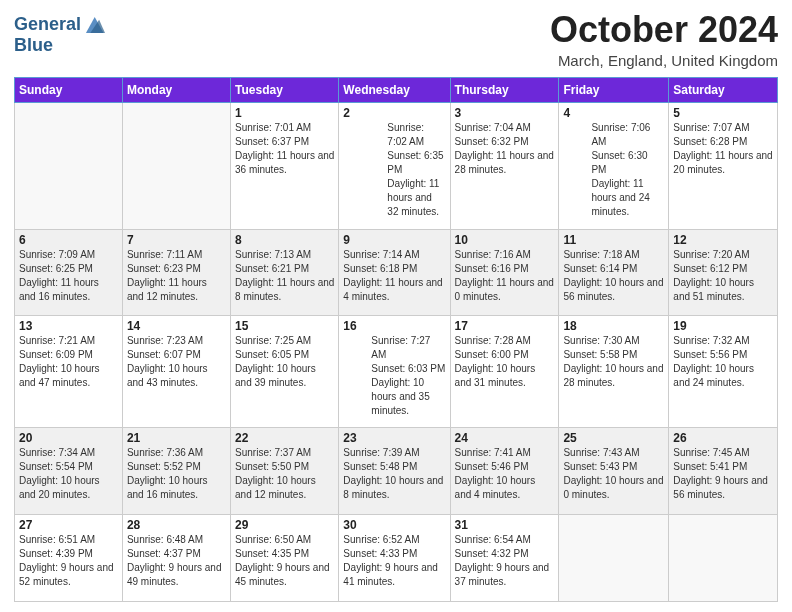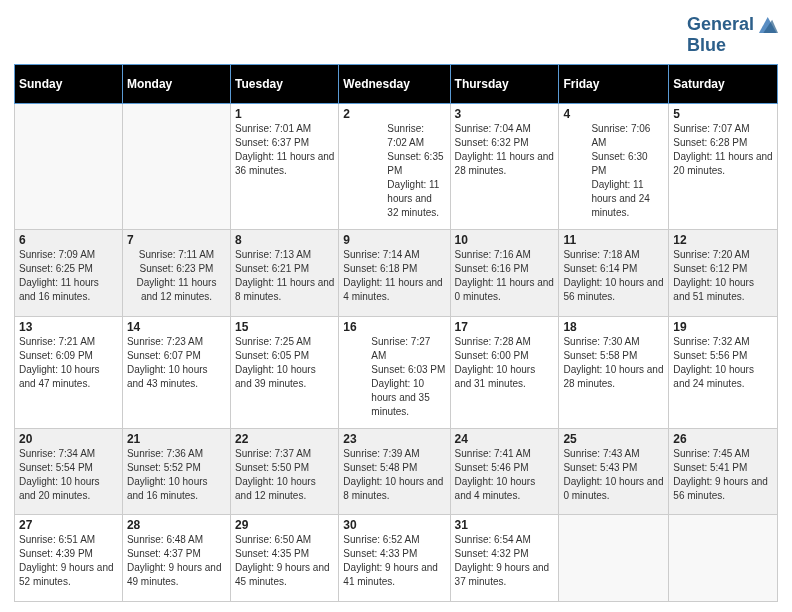--- a/index.html
+++ b/index.html
@@ -12,21 +12,21 @@
     }
     .page {
       width: 792px;
       height: 612px;
       padding: 10px 14px 10px 14px;
       display: flex;
       flex-direction: column;
     }
     .header {
       display: flex;
-      justify-content: flex-end;
+      justify-content: space-between;
       align-items: flex-start;
       margin-bottom: 8px;
     }
     .logo {
       display: flex;
       align-items: center;
       margin-top: 4px;
     }
     .logo-text {
       font-size: 18px;
@@ -52,25 +52,25 @@
       font-size: 15px;
       color: #444;
       margin-top: 2px;
     }
     .calendar {
       width: 100%;
       border-collapse: collapse;
       flex: 1;
     }
     .calendar th {
-      background: #000000;
+      background: #6d28d9;
       color: #fff;
       font-size: 12px;
       font-weight: bold;
-      padding: 12px 4px;
+      padding: 5px 4px;
       text-align: left;
       border: 1px solid #5a9ad4;
     }
     .calendar td {
       border: 1px solid #ccc;
       vertical-align: top;
       padding: 3px 4px;
       width: 113px;
       height: 82px;
       background: #fff;
@@ -103,20 +103,24 @@
       <div>
         <div style="display:flex;align-items:center;">
           <span class="logo-text">General</span>
           <svg class="logo-icon" viewBox="0 0 30 30" xmlns="http://www.w3.org/2000/svg">
             <polygon points="4,26 16,4 28,26" fill="#3d7ab8" opacity="0.85"></polygon>
             <polygon points="10,26 22,8 30,26" fill="#2c5f8a" opacity="0.7"></polygon>
           </svg>
         </div>
         <div class="logo-text">Blue</div>
       </div>
+    </div>
+    <div class="title-area">
+      <div class="month-title">October 2024</div>
+      <div class="subtitle">March, England, United Kingdom</div>
     </div>
   </div>
 
   <table class="calendar">
     <thead>
       <tr>
         <th>Sunday</th>
         <th>Monday</th>
         <th>Tuesday</th>
         <th>Wednesday</th>
@@ -162,21 +166,21 @@
         </tr>
         <tr class="row-shaded">
           <td>
             <span class="day-num">6</span>
             <div class="day-info" style="white-space: pre-line;">Sunrise: 7:09 AM
 Sunset: 6:25 PM
 Daylight: 11 hours and 16 minutes.</div>
           </td>
           <td>
             <span class="day-num">7</span>
-            <div class="day-info" style="white-space: pre-line; text-align: center;">Sunrise: 7:11 AM
+            <div class="day-info" style="white-space: pre-line;">Sunrise: 7:11 AM
 Sunset: 6:23 PM
 Daylight: 11 hours and 12 minutes.</div>
           </td>
           <td>
             <span class="day-num">8</span>
             <div class="day-info" style="white-space: pre-line;">Sunrise: 7:13 AM
 Sunset: 6:21 PM
 Daylight: 11 hours and 8 minutes.</div>
           </td>
           <td>

